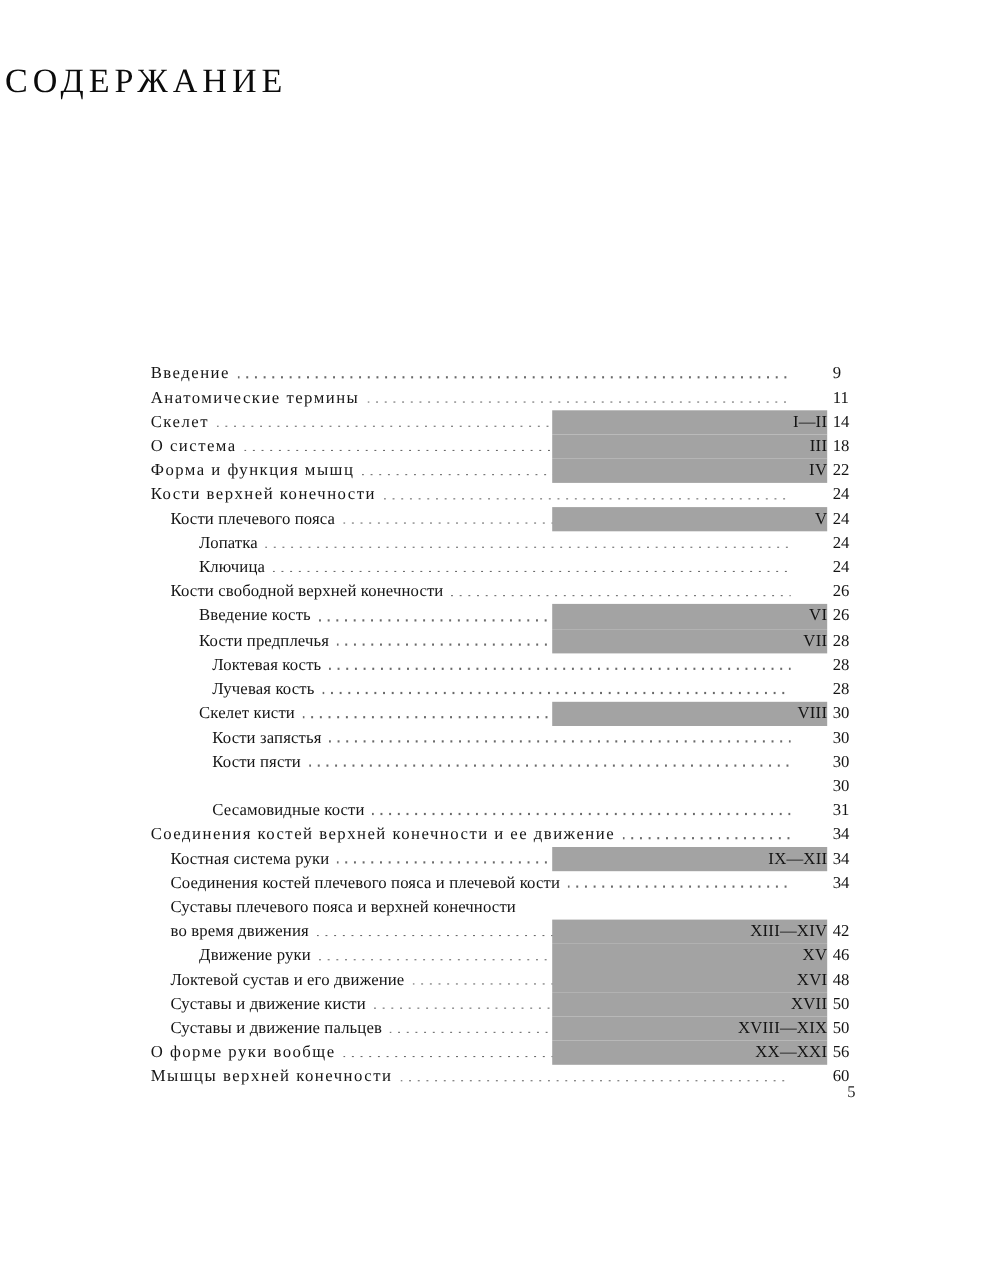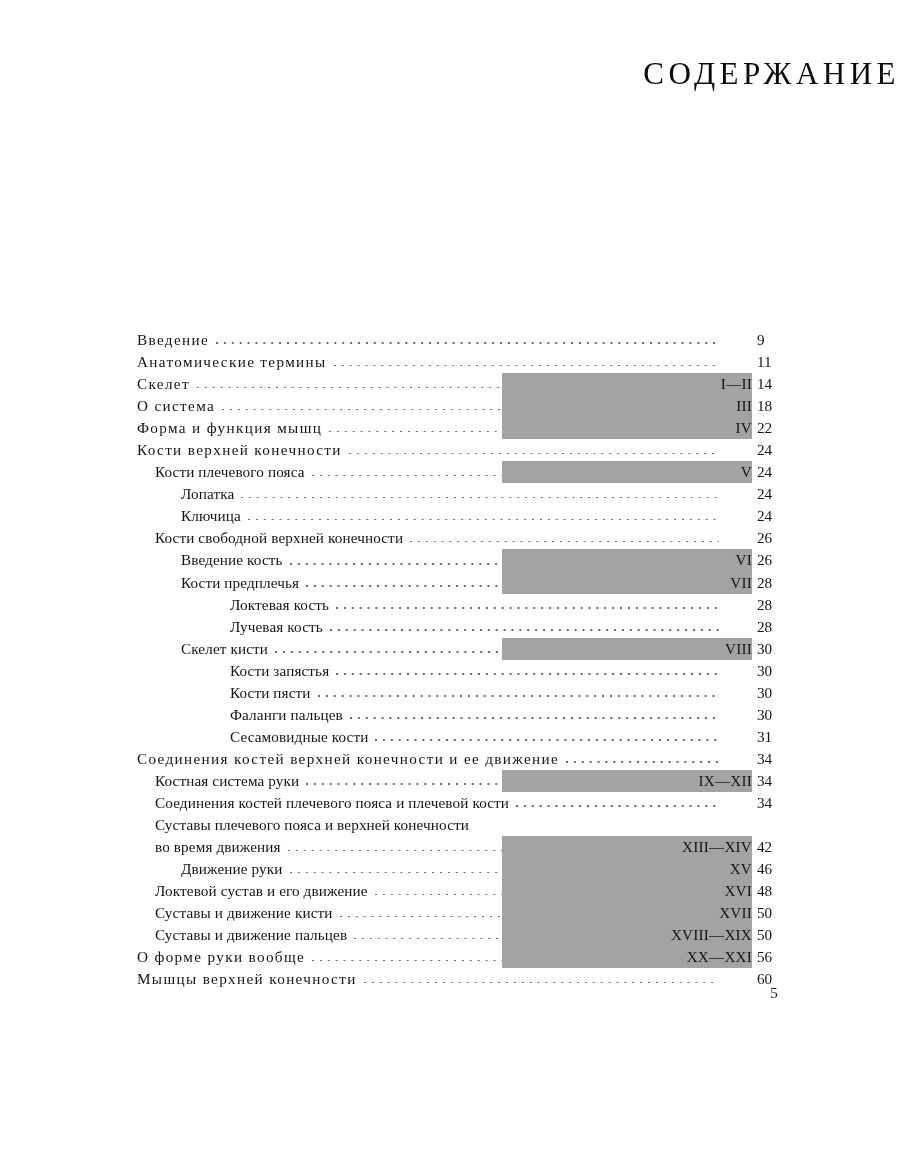--- a/index.html
+++ b/index.html
@@ -16,21 +16,21 @@
     color: #111111;
     overflow: hidden;
   }
 
   
   #page-title {
     position: absolute;
     top: 56px;
     left: 0;
     width: 900px;
-    text-align: right;
+    text-align: left;
     font-size: 31px;
     letter-spacing: 4.5px;
     text-indent: 4.5px;
     font-weight: 400;
     color: #0b0b0b;
     white-space: nowrap;
   }
 
   
   #toc {
@@ -124,21 +124,21 @@
   .lvl-2 .entry-label {
     letter-spacing: 0.12px;
     margin-left: 18px;
   }
   .lvl-3 .entry-label {
     letter-spacing: 0.12px;
     margin-left: 44px;
   }
   .lvl-4 .entry-label {
     letter-spacing: 0.12px;
-    margin-left: 93px;
+    margin-left: 56px;
   }
 
   
   .cont .entry-label { }
 
   
   #folio {
     position: absolute;
     top: 985px;
     left: 0;
@@ -288,24 +288,20 @@
     </div>
     <div class="toc-row lvl-4">
       <div class="row-main">
         <span class="entry-label">Кости пясти</span>
         <span class="leader"></span>
       </div>
       <span class="plate"></span>
       <span class="pageno">30</span>
     </div>
     <div class="toc-row lvl-4">
-      <div class="row-main">
-        <span class="entry-label">Фаланги пальцев</span>
-        <span class="leader"></span>
-      </div>
       <span class="plate"></span>
       <span class="pageno">30</span>
     </div>
     <div class="toc-row lvl-4">
       <div class="row-main">
         <span class="entry-label">Сесамовидные кости</span>
         <span class="leader"></span>
       </div>
       <span class="plate"></span>
       <span class="pageno">31</span>

